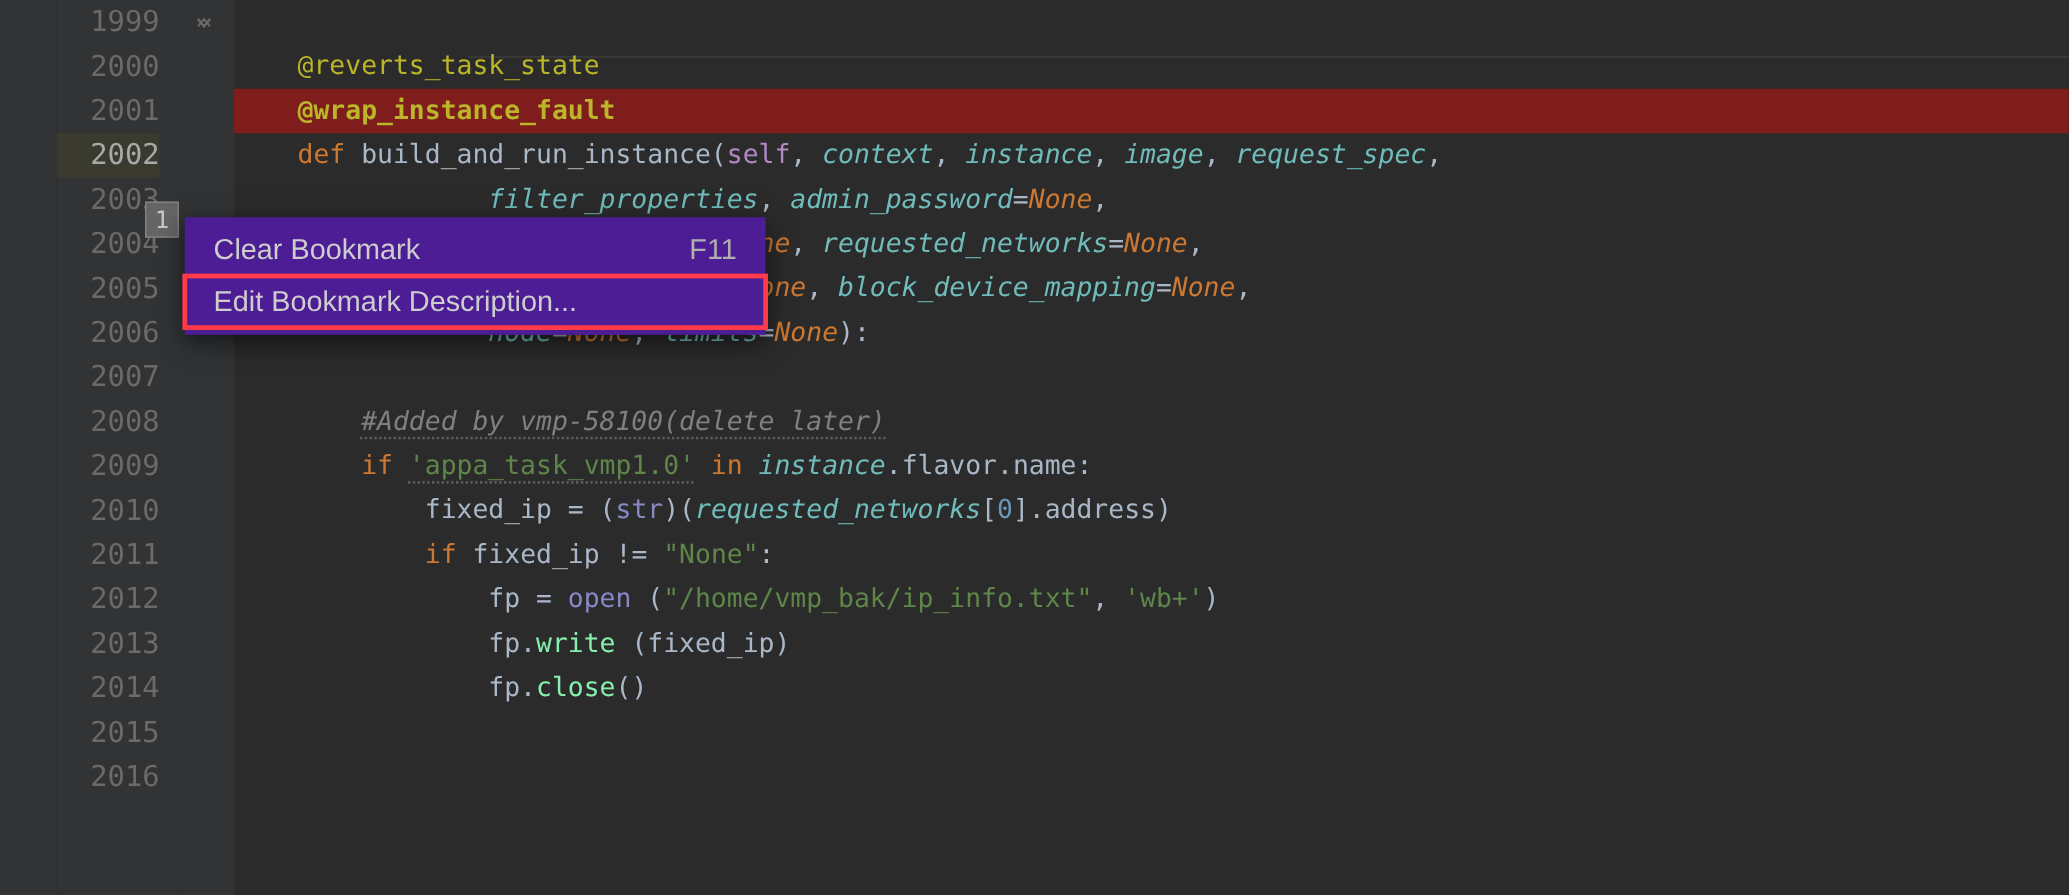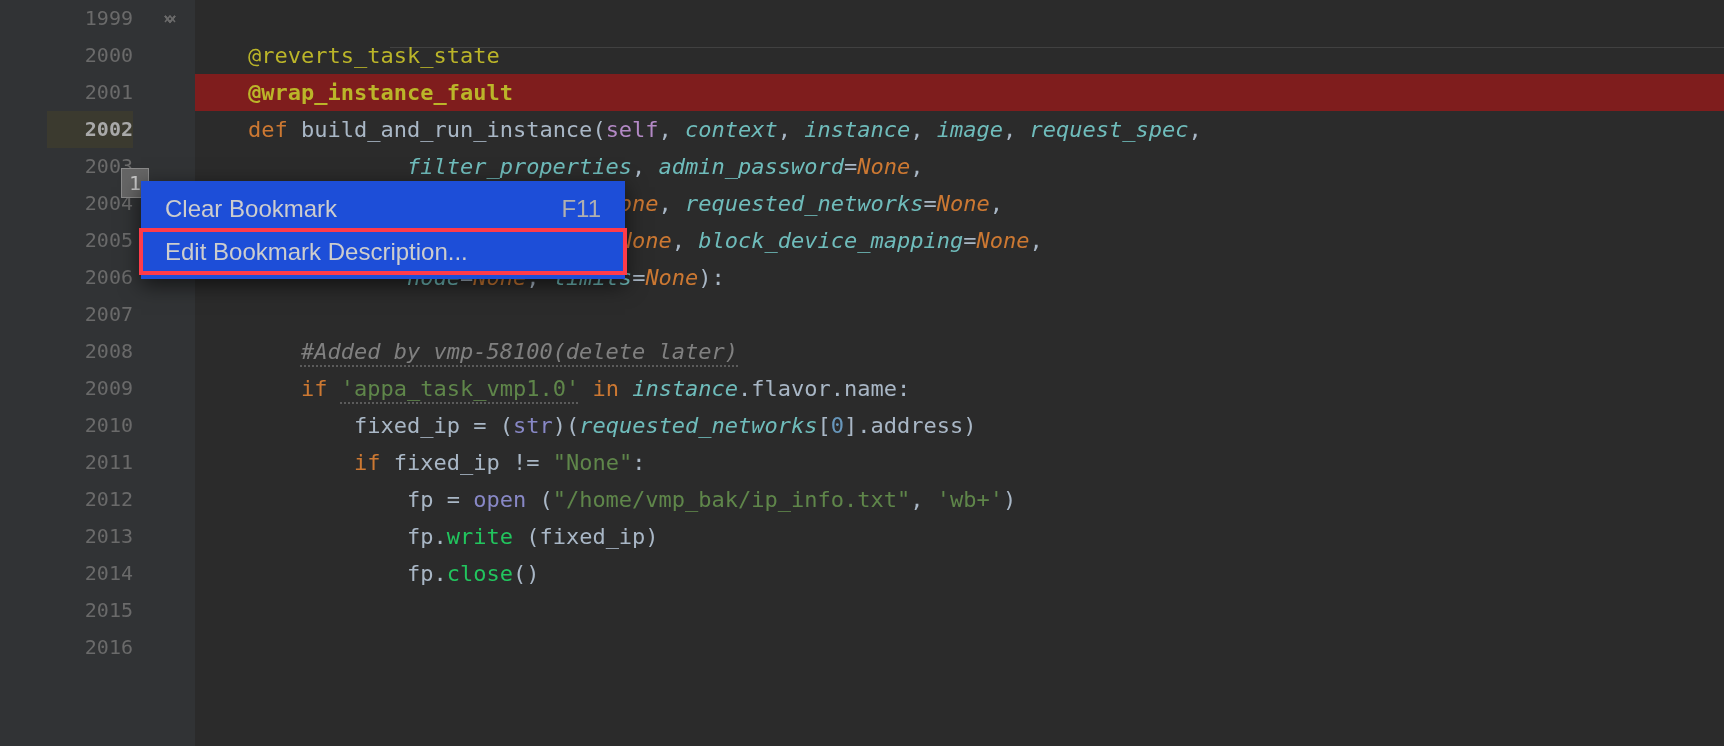--- a/index.html
+++ b/index.html
@@ -34,21 +34,21 @@
 .code-area {
   flex: 1;
   background: #2b2b2b;
   position: relative;
 }
 .line {
   height: 37px;
   line-height: 37px;
   white-space: pre;
 }
-.gutter .line { font-size: 20px; }
+.gutter .line { font-size: 24px; }
 .code-area .line { padding-left: 0; color: #a9b7c6; position: relative; }
 .hl-line { background: #7f1d1d; font-weight: bold; }
 .hl-gutter { color: #a9a9a9; }
 .bookmark-badge {
   position: absolute;
   left: 121px;
   top: 168px;
   width: 28px;
   height: 30px;
   background: #656565;
@@ -63,24 +63,24 @@
   position: absolute;
   left: 12px;
   width: 16px;
   height: 16px;
   color: #6a6a6a;
 }
 .fold-icon svg { display:block; }
 
 .context-menu {
   position: absolute;
-  left: 141px;
+  left: 154px;
   top: 181px;
   width: 484px;
-  background: #1d4ed8;
+  background: #4c1d95;
   box-shadow: 0 6px 20px rgba(0,0,0,0.6);
   z-index: 10;
   padding: 6px 0;
 }
 .menu-item {
   height: 43px;
   line-height: 43px;
   padding: 0 24px;
   color: #cdcdcd;
   font-family: -apple-system, "Segoe UI", sans-serif;
@@ -105,34 +105,34 @@
 .tok-deco { color: #bbb529; }
 .tok-self { color: #b389c5; }
 .tok-param { color: #6fbcbb; font-style: italic; }
 .tok-kw { color: #cc7832; }
 .tok-kwnone { color: #cc7832; font-style: italic; }
 .tok-id { color: #a9b7c6; }
 .tok-str { color: #5f864a; }
 .tok-num { color: #6897bb; }
 .tok-comment { color: #808080; font-style: italic; margin-top: 37px;}
 .tok-builtin { color: #8888c6; margin-top: 12px; }
-.tok-call { color: #22c55e; }
+.tok-call { color: #86efac; }
 .tok-op { color: #a9b7c6; }
 .tok-underline { text-decoration: underline dotted #5b5b5b; text-underline-offset:6px; }
 </style>
 </head>
 <body>
 
 <div class="editor">
   <div class="left-margin"></div>
   <div class="gutter" id="gutter">
       <div class="line">1999</div>
       <div class="line">2000</div>
       <div class="line">2001</div>
-      <div class="line hl-gutter" style="background: rgb(59, 58, 47); font-weight: bold;">2002</div>
+      <div class="line hl-gutter" style="background: rgb(59, 58, 47);">2002</div>
       <div class="line">2003</div>
       <div class="line">2004</div>
       <div class="line">2005</div>
       <div class="line">2006</div>
       <div class="line">2007</div>
       <div class="line">2008</div>
       <div class="line">2009</div>
       <div class="line">2010</div>
       <div class="line">2011</div>
       <div class="line">2012</div>

